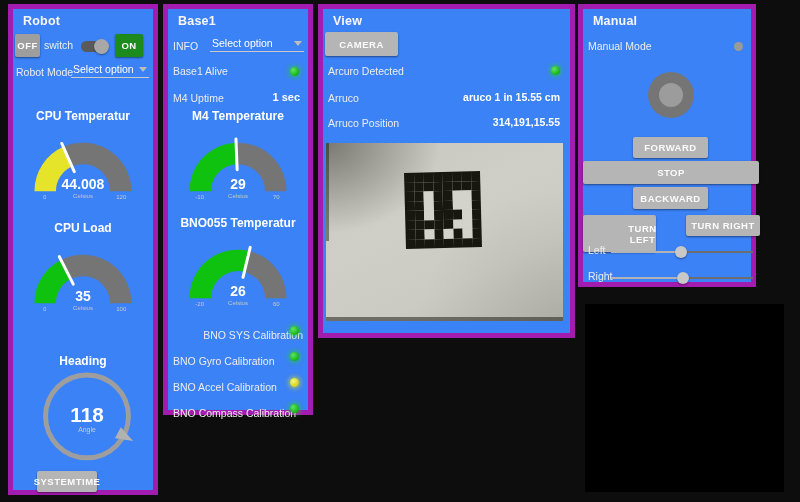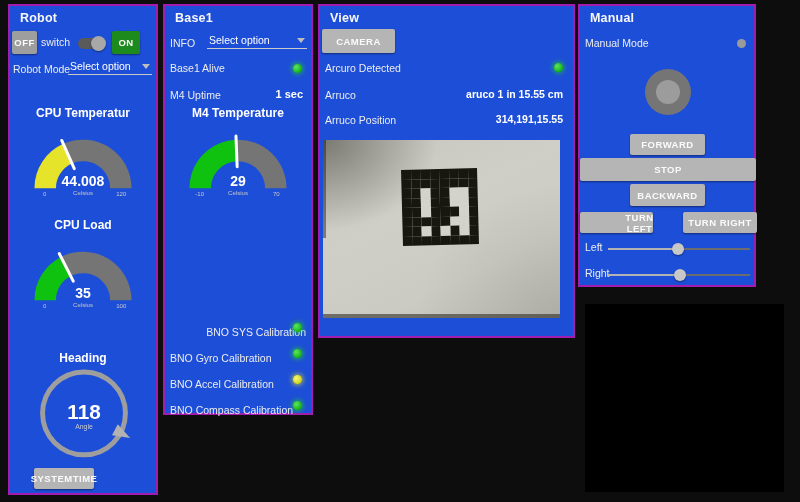--- a/index.html
+++ b/index.html
@@ -1,18 +1,18 @@
 <!DOCTYPE html>
 <html><head>
 <meta charset="utf-8">
 <style>
   * { margin:0; padding:0; box-sizing:border-box; }
   html,body { width:800px; height:502px; background:#0d0d0d; overflow:hidden;
               font-family:"Liberation Sans", sans-serif; }
-  .panel { position:absolute; background:#1d4ed8; border:2px solid #a21caf; }
+  .panel { position:absolute; background:#3b82f6; border:5px solid #a21caf; }
   #panel-robot  { left:8px;   top:4px; width:150px; height:491px; }
   #panel-base1  { left:163px; top:4px; width:150px; height:411px; }
   #panel-view   { left:318px; top:4px; width:257px; height:334px; }
   #panel-manual { left:578px; top:4px; width:178px; height:283px; }
   #black-box    { position:absolute; left:585px; top:304px; width:199px; height:188px;
                   background:#000; }
   .panel-title { position:absolute; left:10px; top:5px; font-size:12.5px; font-weight:bold;
                  color:#f7f7f7; letter-spacing:.2px; }
   .lbl { position:absolute; font-size:10.5px; color:#ececec; }
   .val { position:absolute; font-size:10.5px; font-weight:bold; color:#fff; }
@@ -82,21 +82,21 @@
   .cell-b { background:#17170f; } .cell-w { background:#d3d3cc; }
   
   .mmode-label { left:5px; top:31px; } .mmode-led { right:8px; top:33px; }
   .joystick { position:absolute; left:65px; top:63px; width:46px; height:46px;
               border-radius:50%; background:#757575; cursor:pointer; }
   .joystick-knob { position:absolute; left:11px; top:11px; width:24px; height:24px;
                    border-radius:50%; background:#9c9c9c; }
   .btn-forward { left:50px; top:128px; width:75px; height:21px; }
   .btn-stop { left:0; top:152px; width:176px; height:23px; }
   .btn-backward { left:50px; top:178px; width:75px; height:22px; }
-  .btn-turn-left { left:0; top:206px; width:73px; height:21px;padding-left:46px; }
+  .btn-turn-left { left:0; top:206px; width:73px; height:37px;padding-left:46px; }
   .btn-turn-right { left:103px; top:206px; width:74px; height:21px; }
   .sl-left-label { left:5px; top:235px; }  .sl-right-label { left:5px; top:261px; }
   .slider { position:absolute; height:12px; width:142px; cursor:pointer; }
   .slider-left { left:28px; top:237px; } .slider-right { left:28px; top:263px; }
   .slider-track { position:absolute; left:0; right:0; top:5px; height:2px; background:#6d6d6d; }
   .slider-fill  { position:absolute; left:0; top:5px; height:2px; background:#b3b3b3; }
   .slider-knob  { position:absolute; top:0; width:12px; height:12px; border-radius:50%;
                   background:#c8c8c8; transform:translateX(-50%);
                   box-shadow:0 1px 2px rgba(0,0,0,.4); }
 </style>
@@ -177,20 +177,34 @@
           <path d="M23.00 72.00 A52 52 0 0 1 72.96 20.04 L73.86 43.02 A29 29 0 0 0 46.00 72.00 Z" fill="#10c210"></path>
           <path d="M72.96 20.04 A52 52 0 0 1 127.00 72.00 L104.00 72.00 A29 29 0 0 0 73.86 43.02 Z" fill="#757575"></path>
           <line x1="74.10" y1="49.02" x2="72.80" y2="16.04" stroke="#ffffff" stroke-width="3.2" stroke-linecap="round"></line>
           <text x="75" y="70" text-anchor="middle" font-size="15" font-weight="bold" fill="#ffffff" font-family="Liberation Sans, sans-serif">29</text>
           <text x="75" y="79.5" text-anchor="middle" font-size="6.5" fill="#c8c8c8" font-family="Liberation Sans, sans-serif">Celsius</text>
           <text x="34" y="80" text-anchor="middle" font-size="6.5" fill="#c8c8c8" font-family="Liberation Sans, sans-serif">-10</text>
           <text x="116" y="80" text-anchor="middle" font-size="6.5" fill="#c8c8c8" font-family="Liberation Sans, sans-serif">70</text>
         </svg>
       </div>
   </div>
+  <div class="gauge bg2">
+    <div class="gauge-title">BNO055 Temperatur</div>
+    <div class="gauge-canvas">
+        <svg width="140" viewBox="0 0 150 82">
+          <path d="M23.00 72.00 A52 52 0 0 1 87.14 21.44 L81.77 43.80 A29 29 0 0 0 46.00 72.00 Z" fill="#10c210"></path>
+          <path d="M87.14 21.44 A52 52 0 0 1 127.00 72.00 L104.00 72.00 A29 29 0 0 0 81.77 43.80 Z" fill="#757575"></path>
+          <line x1="80.37" y1="49.64" x2="88.07" y2="17.55" stroke="#ffffff" stroke-width="3.2" stroke-linecap="round"></line>
+          <text x="75" y="70" text-anchor="middle" font-size="15" font-weight="bold" fill="#ffffff" font-family="Liberation Sans, sans-serif">26</text>
+          <text x="75" y="79.5" text-anchor="middle" font-size="6.5" fill="#c8c8c8" font-family="Liberation Sans, sans-serif">Celsius</text>
+          <text x="34" y="80" text-anchor="middle" font-size="6.5" fill="#c8c8c8" font-family="Liberation Sans, sans-serif">-20</text>
+          <text x="116" y="80" text-anchor="middle" font-size="6.5" fill="#c8c8c8" font-family="Liberation Sans, sans-serif">60</text>
+        </svg>
+      </div>
+  </div>
   <div class="calib-row calib-0">
     <span class="lbl">BNO SYS Calibration</span>
     <span class="led led-green"></span>
   </div>
   <div class="calib-row calib-1">
     <span class="lbl">BNO Gyro Calibration</span>
     <span class="led led-green"></span>
   </div>
   <div class="calib-row calib-3">
     <span class="lbl">BNO Compass Calibration</span>

